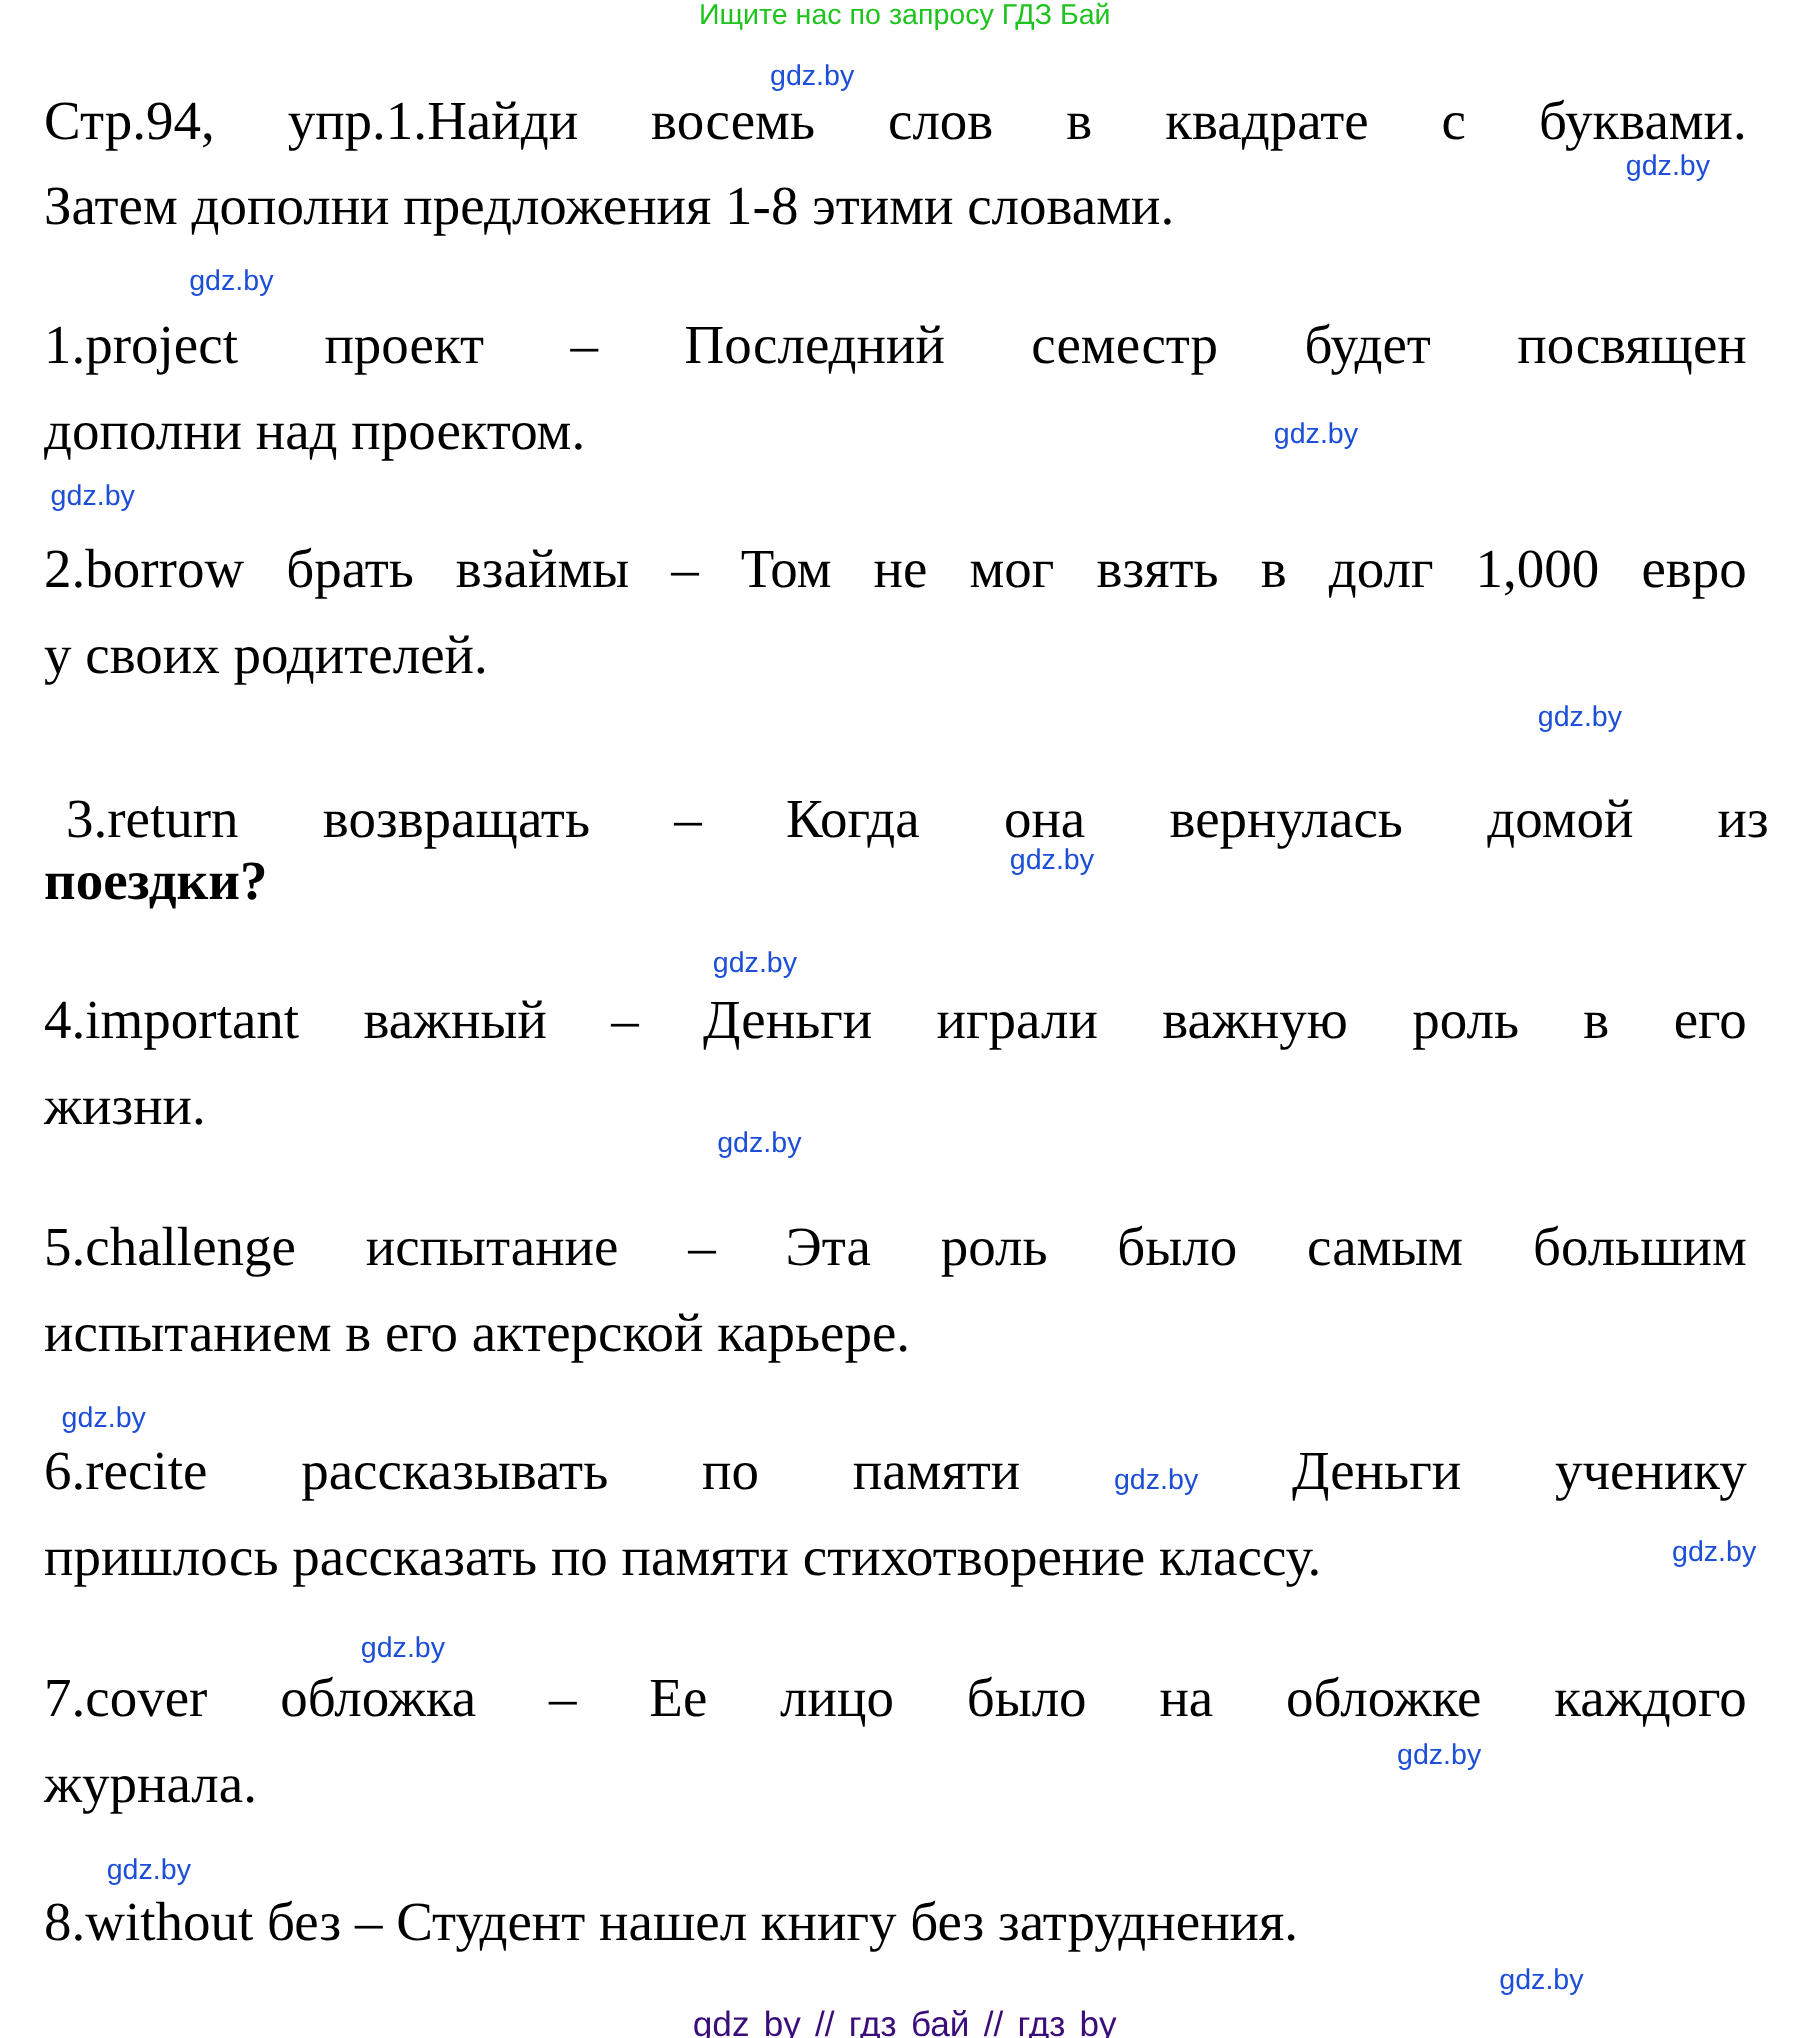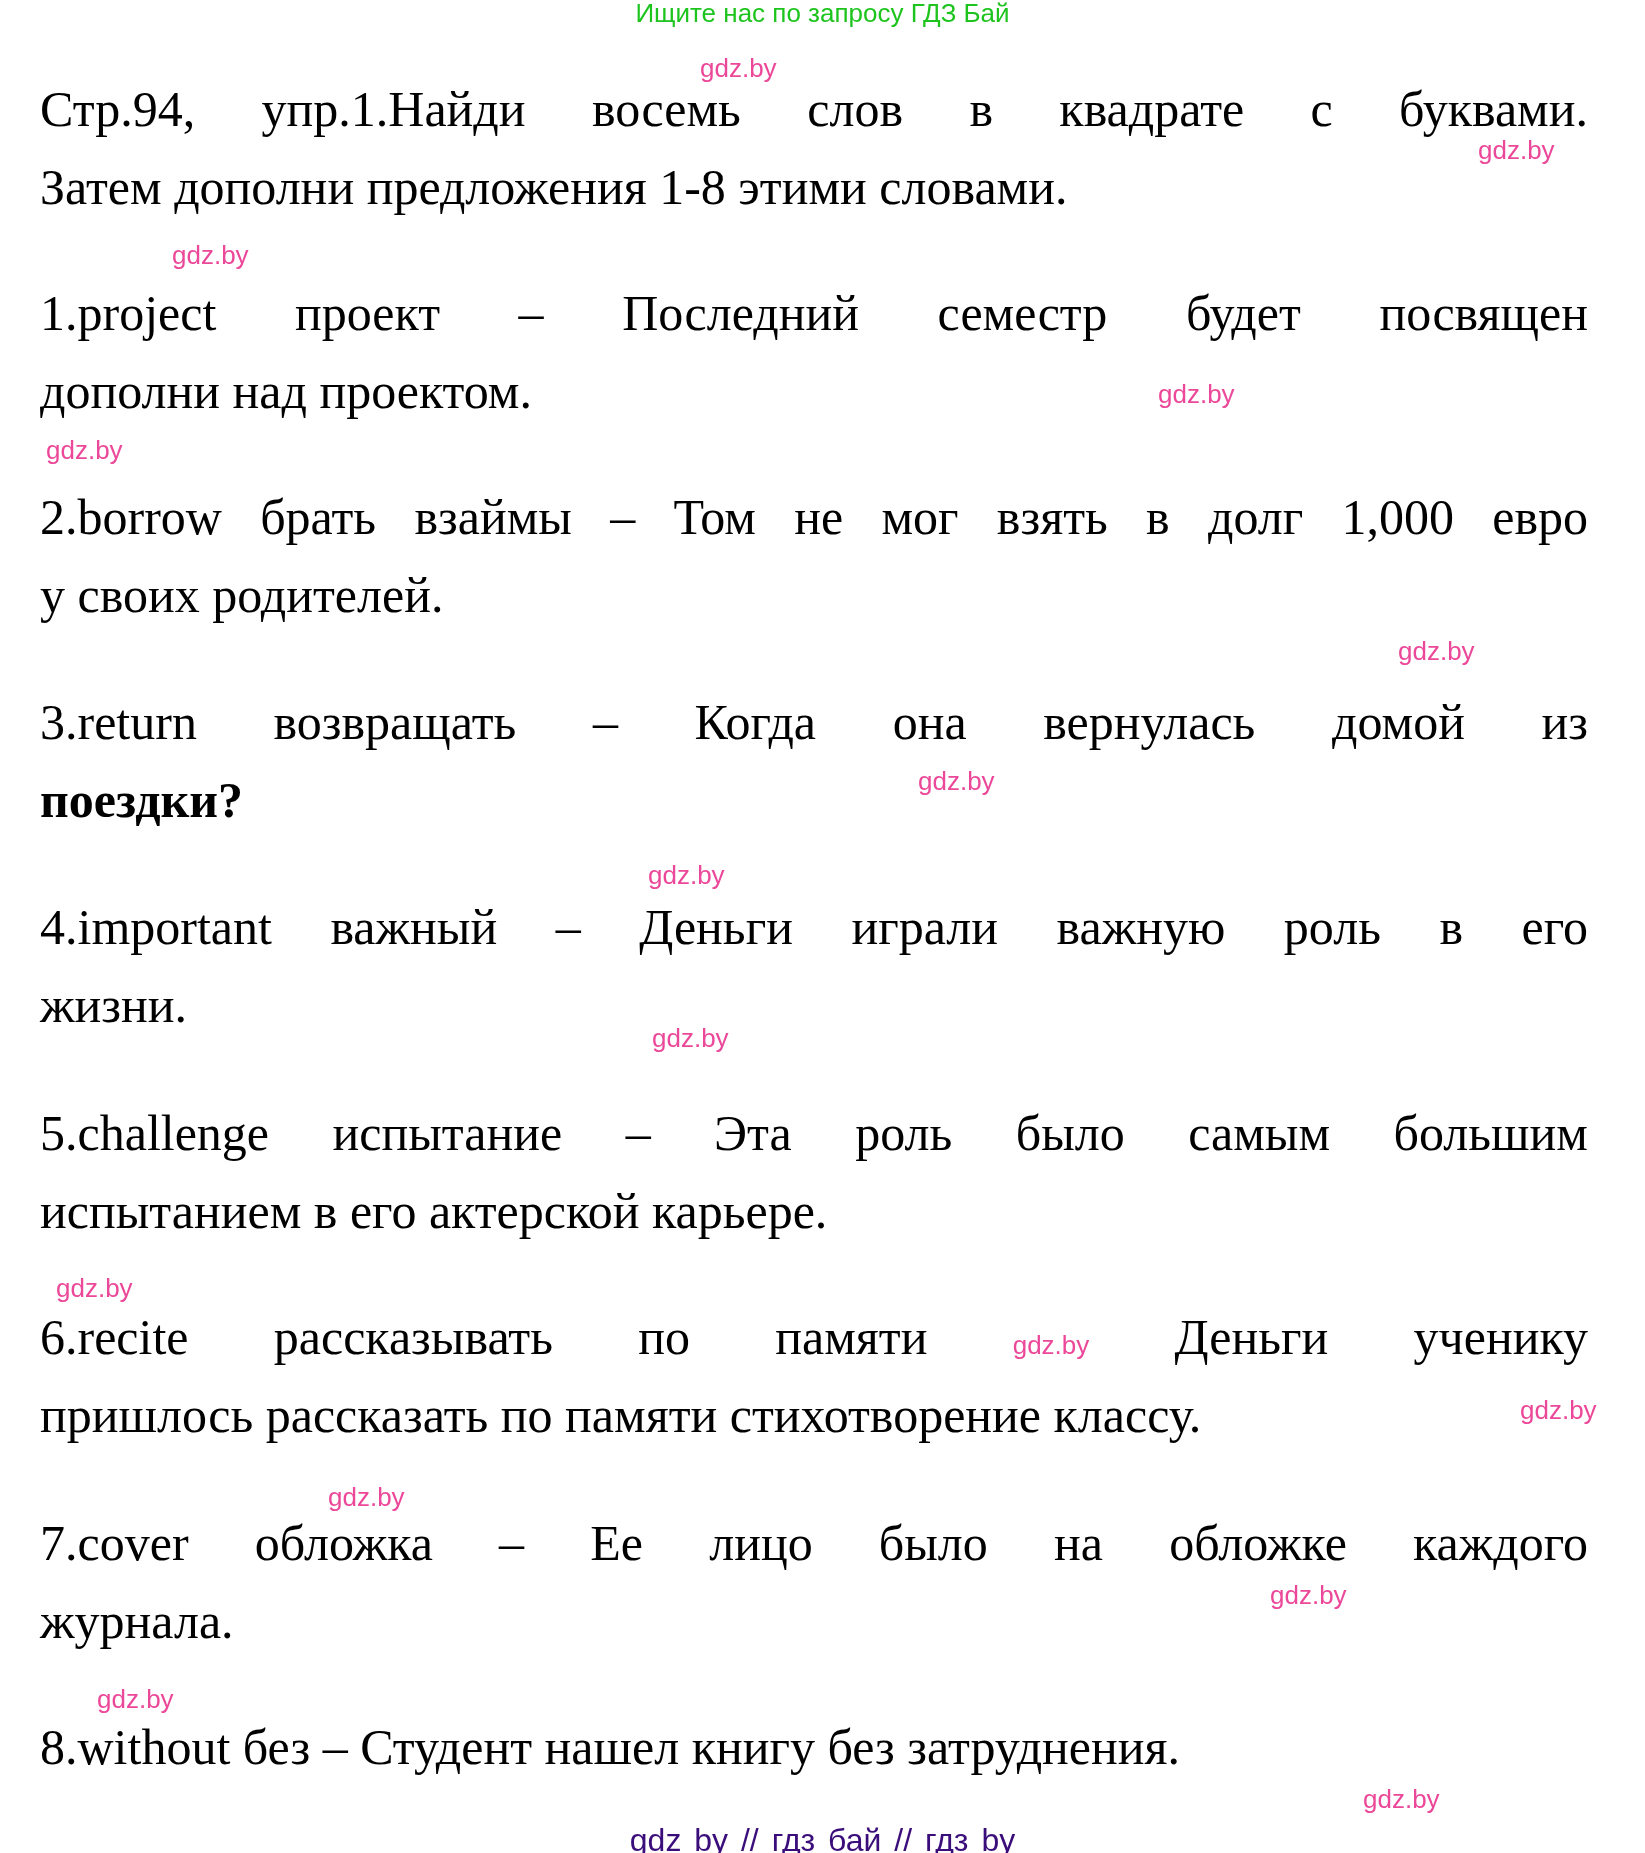--- a/index.html
+++ b/index.html
@@ -8,21 +8,21 @@
       position: absolute; top: -2px; left: 0; width: 1645px; text-align: center;
       font-family: "Liberation Sans", sans-serif; font-size: 26px; color: #1ec41e;
     }
     .footer {
       position: absolute; top: 1822px; left: 0; width: 1645px; text-align: center;
       font-family: "Liberation Sans", sans-serif; font-size: 32px; color: #3a0d7a;
       word-spacing: 4px;
     }
     .wm {
       position: absolute; font-family: "Liberation Sans", sans-serif; font-size: 26px;
-      color: #ec4899; line-height: 1; white-space: nowrap;
+      color: #1d4ed8; line-height: 1; white-space: nowrap;
     }
     .line {
       position: absolute; left: 40px; width: 1548px;
       font-family: "Liberation Serif", serif; font-size: 50px; color: #000;
       line-height: 1; white-space: nowrap;
     }
     .just { text-align: justify; text-align-last: justify; }
     b { font-weight: normal; }
   </style>
 </head>
@@ -56,21 +56,21 @@
 </div>
 <div class="line" style="top:366px;">
   <span>дополни над </span><b>проектом</b><span>.</span>
 </div>
 
 <div class="line just" style="top:492px;">
   <span>2.</span><b>borrow</b><span> брать взаймы – Том не мог </span><b>взять в долг</b><span> 1,000 евро</span>
 </div>
 <div class="line" style="top:570px;">у своих родителей.</div>
 
-<div class="line just" style="top:697px;">
+<div class="line just" style="top:719px;margin-left:20px;">
   <span>3.</span><b>return</b><span> возвращать – Когда она </span><b>вернулась</b><span> домой из</span>
 </div>
 <div class="line" style="top:775px;font-weight:bold;">поездки?</div>
 
 <div class="line just" style="top:902px;">
   <span>4.</span><b>important</b><span> важный – Деньги играли </span><b>важную</b><span> роль в его</span>
 </div>
 <div class="line" style="top:980px;">жизни.</div>
 
 <div class="line just" style="top:1108px;">

